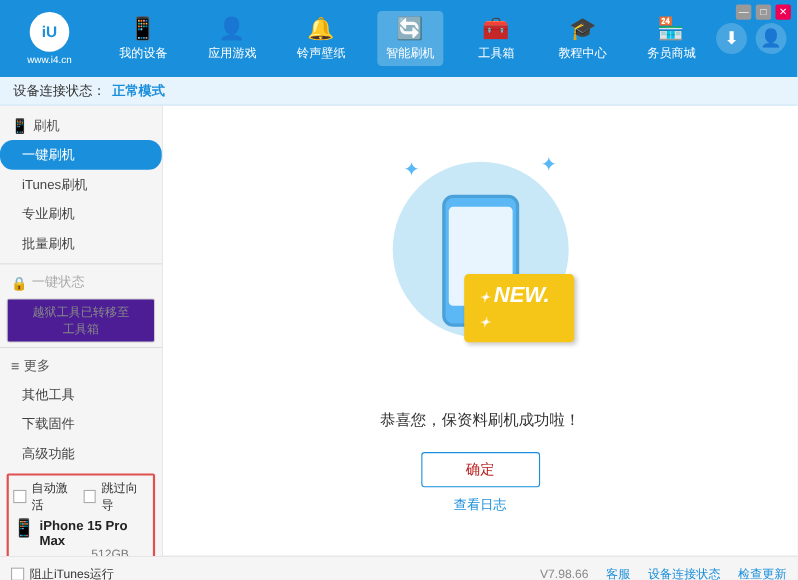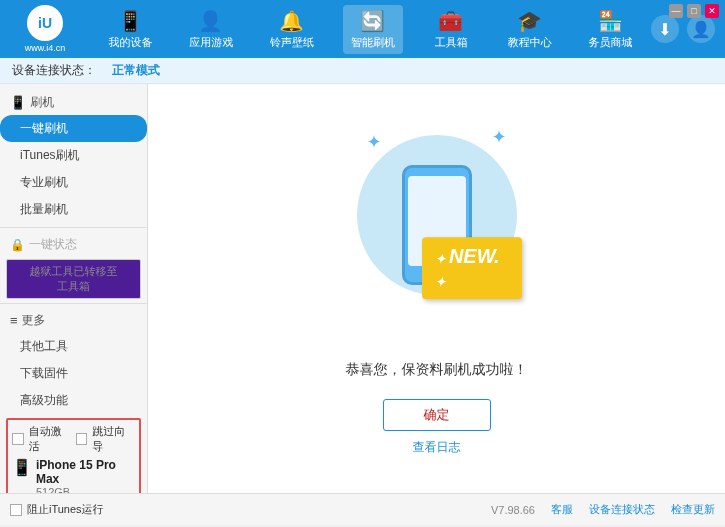--- a/index.html
+++ b/index.html
@@ -1,40 +1,40 @@
 <!DOCTYPE html>
 <html><head>
   <meta charset="utf-8">
   <style>
     * { box-sizing: border-box; margin: 0; padding: 0; }
     body { font-family: 'Microsoft YaHei', Arial, sans-serif; font-size: 12px; background: #f0f0f0; width: 725px; height: 527px; overflow: hidden; }
 
     
-    .header { background: #1a8fdb; height: 58px; display: flex; align-items: center; padding: 4px 10px; }
+    .header { background: #1a8fdb; height: 70px; display: flex; align-items: center; padding: 4px 10px; }
     .logo { display: flex; flex-direction: column; align-items: center; margin-right: 10px; min-width: 70px; }
     .logo-icon { width: 36px; height: 36px; background: #fff; border-radius: 50%; display: flex; align-items: center; justify-content: center; }
     .logo-icon span { color: #1a8fdb; font-weight: bold; font-size: 14px; }
     .logo-text { color: #fff; font-size: 9px; margin-top: 2px; }
     .nav-items { display: flex; flex: 1; justify-content: space-around; align-items: center; }
     .nav-item { display: flex; flex-direction: column; align-items: center; cursor: pointer; color: #fff; padding: 4px 8px; border-radius: 4px; min-width: 55px; }
     .nav-item.active { background: rgba(255,255,255,0.25); }
     .nav-icon { font-size: 20px; margin-bottom: 2px; }
     .nav-label { font-size: 11px; }
     .header-right { display: flex; gap: 8px; align-items: center; }
     .header-btn { width: 28px; height: 28px; border-radius: 50%; background: rgba(255,255,255,0.2); display: flex; align-items: center; justify-content: center; color: #fff; cursor: pointer; font-size: 16px; }
 
     
     .window-controls { position: absolute; top: 4px; right: 6px; display: flex; gap: 4px; }
     .win-btn { width: 14px; height: 14px; border-radius: 2px; cursor: pointer; display: flex; align-items: center; justify-content: center; font-size: 9px; color: #fff; }
     .win-min { background: #999; }
     .win-max { background: #999; }
     .win-close { background: #e05; }
 
     
-    .status-bar { background: #e8f4fd; border-bottom: 1px solid #d0e8f8; padding: 4px 12px; font-size: 12px; color: #333; display: flex; align-items: center; gap: 16px; }
+    .status-bar { background: #e8f4fd; border-bottom: 1px solid #d0e8f8; padding: 4px 12px; font-size: 12px; color: #333; display: flex; align-items: center; gap: 6px; }
     .status-mode { color: #1a8fdb; font-weight: bold; }
 
     
     .main { display: flex; height: calc(527px - 58px - 28px - 32px); }
 
     
     .sidebar { width: 148px; background: #f5f5f5; border-right: 1px solid #ddd; overflow-y: auto; padding: 6px 0; }
     .sidebar-section { margin-bottom: 2px; }
     .sidebar-section-header { display: flex; align-items: center; padding: 4px 10px; color: #555; font-size: 12px; }
     .sidebar-section-icon { margin-right: 4px; font-size: 13px; }
@@ -70,21 +70,21 @@
     .bottom-link { color: #1a8fdb; cursor: pointer; }
 
     
     .device-section { border: 2px solid #e05050; margin: 4px 6px; padding: 4px; border-radius: 2px; }
     .device-checkboxes { display: flex; gap: 4px; align-items: center; margin-bottom: 4px; }
     .device-checkbox-item { display: flex; align-items: center; gap: 5px; font-size: 11px; color: #333; cursor: pointer; }
     .device-info { display: flex; align-items: flex-start; gap: 4px; }
     .device-icon { font-size: 16px; color: #555; }
     .device-details { font-size: 11px; color: #333; }
     .device-name { font-weight: bold; color: #222; font-size: 12px; }
-    .device-storage { color: #777; }
+    .device-storage { color: #777; margin-left: 47px; }
     .device-type { color: #777; }
 
     .checkbox { width: 12px; height: 12px; border: 1px solid #aaa; background: #fff; display: inline-block; }
     .itunes-checkbox { width: 12px; height: 12px; border: 1px solid #aaa; background: #fff; display: inline-block; }
   </style>
 </head>
 <body>
 
 <div style="position:relative; width:725px; height:527px; overflow:hidden;">
 

